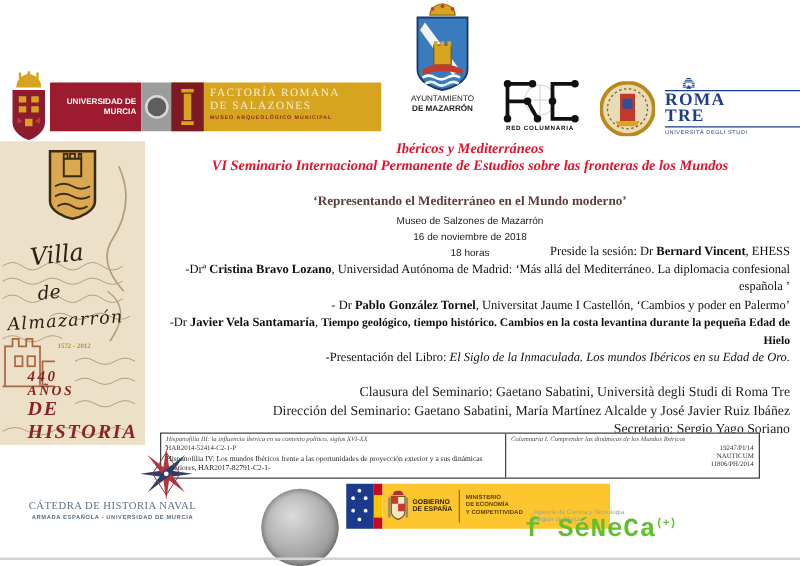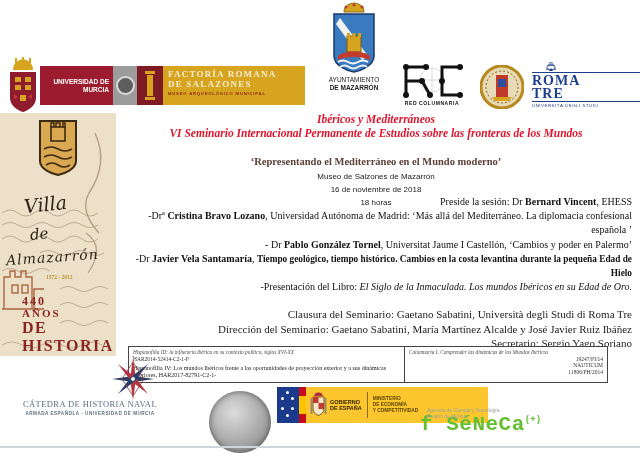--- a/index.html
+++ b/index.html
@@ -10,40 +10,40 @@
   .abs{position:absolute;}
   
   .umu-banner{left:40px;top:66px;width:73px;height:39px;background:#9d1b2e;color:#fff;
     font-family:"Liberation Sans",sans-serif;font-weight:bold;font-size:6.5px;line-height:7.5px;
     text-align:right;display:flex;flex-direction:column;justify-content:center;padding-right:4px;box-sizing:border-box;}
   .umu-gray{left:113px;top:66px;width:24px;height:39px;background:#9c9c9c;display:flex;align-items:center;justify-content:center;}
   .umu-gray .seal{width:19px;height:19px;border-radius:50%;background:#5e5e5e;border:2px solid #d9d9d9;box-sizing:border-box;}
   .factoria{left:137px;top:66px;width:168px;height:39px;background:#d6a41f;display:flex;align-items:stretch;}
   .factoria .colbox{width:26px;background:#7d1a24;display:flex;align-items:center;justify-content:center;}
   .factoria .ftxt{flex:1;padding:3px 0 0 5px;font-family:"Liberation Serif",serif;color:#f7edd2;}
-  .factoria .f1,.factoria .f2{font-size:9px;line-height:10px;letter-spacing:1.2px;font-weight:bold;}
+  .factoria .f1,.factoria .f2{font-size:9px;line-height:10px;letter-spacing:1.2px;font-weight:normal;}
   .factoria .f3{font-size:4.2px;letter-spacing:.8px;color:#8d2a20;font-family:"Liberation Sans",sans-serif;margin-top:2px;font-weight:bold;}
   .maz-text{left:322px;top:76px;width:64px;text-align:center;font-family:"Liberation Sans",sans-serif;
     font-size:6.5px;line-height:8px;color:#222;}
   .maz-text .b{font-weight:bold;}
   .rc-label{left:396px;top:100px;width:72px;text-align:center;font-family:"Liberation Sans",sans-serif;
     font-size:5px;font-weight:bold;letter-spacing:.6px;color:#111;}
   .romatre{left:528px;top:62px;width:112px;height:46px;display:flex;flex-direction:column;}
   .romatre .rtext{margin-left:4px;color:#1c3e8e;font-family:"Liberation Serif",serif;}
   .romatre .r1{font-size:14px;font-weight:bold;line-height:13px;letter-spacing:1px;border-top:1.5px solid #1c3e8e;padding-top:1px;}
   .romatre .r2{font-size:14px;font-weight:bold;line-height:13px;letter-spacing:1px;}
   .romatre .r3{font-size:4.4px;letter-spacing:.5px;border-top:1px solid #1c3e8e;margin-top:1px;padding-top:1px;font-family:"Liberation Sans",sans-serif;}
   
   .parchment{left:0;top:113px;width:116px;height:243px;background:#ece1c8;overflow:hidden;}
   .villa{font-family:"DejaVu Serif",serif;font-style:italic;color:#2a2218;}
   .v1{left:24px;top:80px;font-size:19px;transform:rotate(-6deg);}
   .v2{left:30px;top:112px;font-size:15px;transform:rotate(-6deg);}
   .v3{left:6px;top:136px;font-size:14px;transform:rotate(-4deg);letter-spacing:1px;}
   .years{left:46px;top:161px;font-size:5.5px;font-weight:bold;color:#b5902f;font-family:"Liberation Serif",serif;}
-  .anniv{color:#8b2424;font-family:"Liberation Serif",serif;font-weight:bold;}
+  .anniv{color:#8b2424;font-family:"Liberation Serif",serif;font-weight:bold;font-style:italic;}
   .a1{left:22px;top:181px;font-size:12px;letter-spacing:2px;}
   .a2{left:22px;top:194px;font-size:11px;letter-spacing:2px;}
   .a3{left:22px;top:206px;font-size:16px;letter-spacing:1.5px;}
   
   .centercol{left:114px;top:112px;width:524px;text-align:center;}
   .title{color:#e0142d;font-weight:bold;font-style:italic;font-size:11.5px;line-height:14px;}
   .subtitle{color:#5d4037;font-weight:bold;font-size:10.5px;margin-top:16px;}
   .meta{font-family:"Liberation Sans",sans-serif;font-size:8px;line-height:13px;color:#222;margin-top:3px;}
   .bodytext{left:124px;top:195px;width:508px;font-size:10px;line-height:14.2px;color:#101010;text-align:right;}
   .bodytext p{margin:0;}

